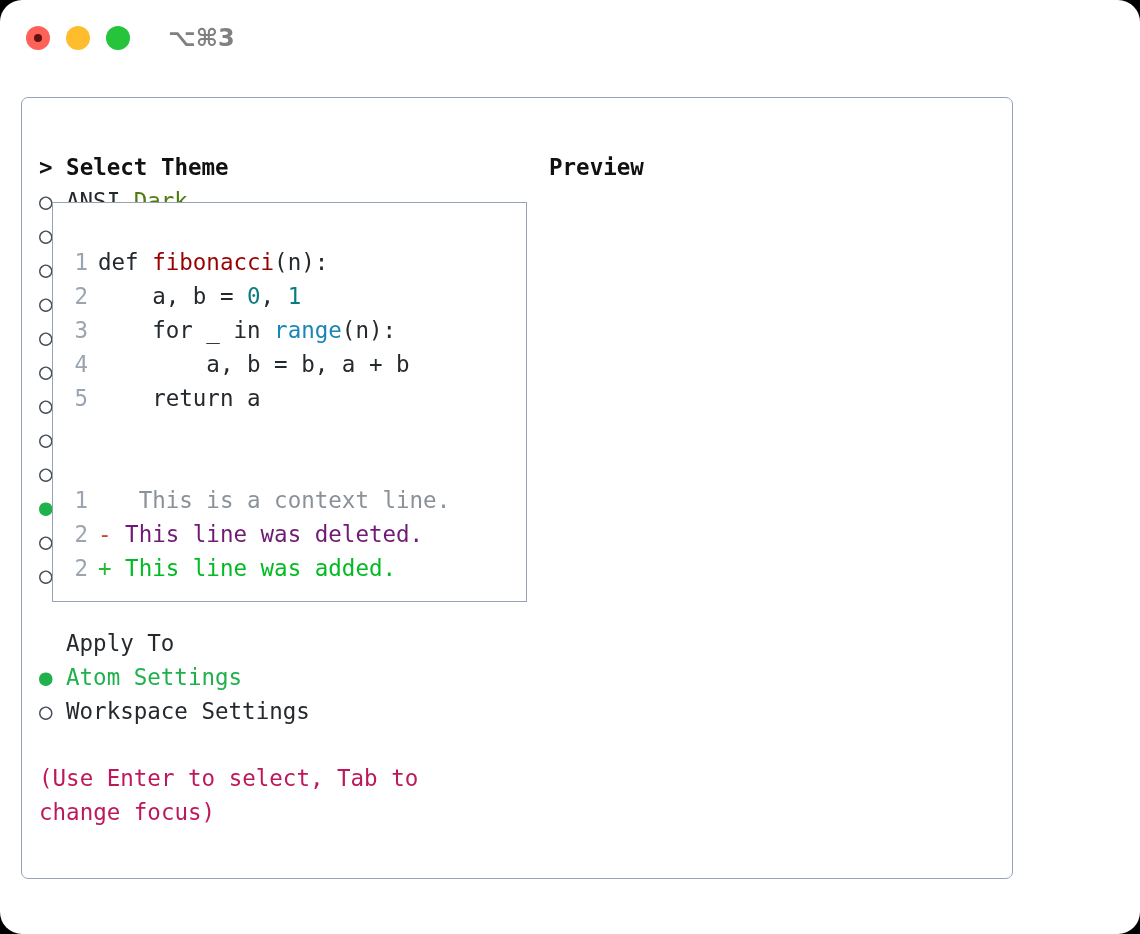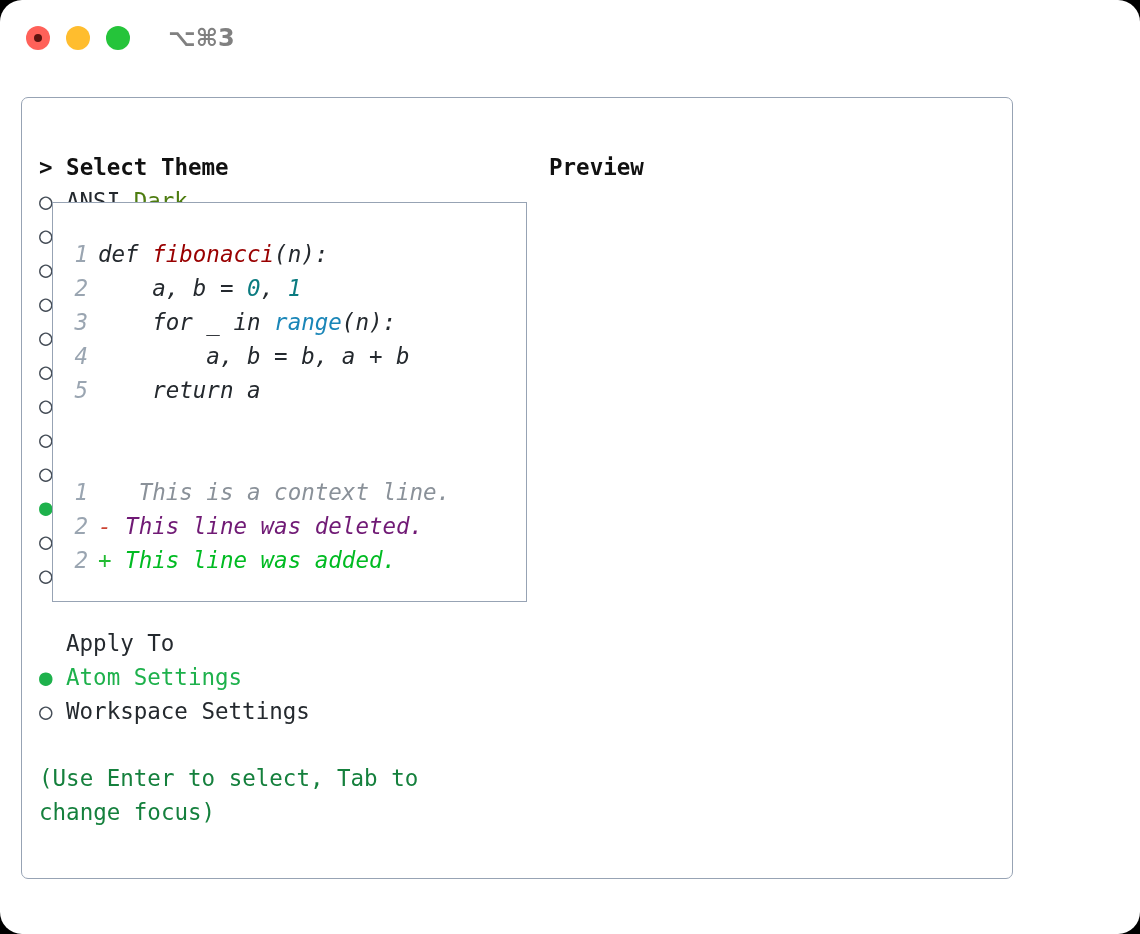--- a/index.html
+++ b/index.html
@@ -120,21 +120,21 @@
     color: #24292e;
   }
 
   #hint {
     position: absolute;
     left: 17px;
     top: 663px;
     width: 400px;
     font-size: 22.5px;
     line-height: 34px;
-    color: #15803d;
+    color: #be185d;
   }
 
   
   #right-col {
     position: absolute;
     left: 479px;
     top: 52px;
     width: 480px;
     margin-left: 48px;
   }
@@ -151,24 +151,23 @@
     top: 104px;
     width: 475px;
     height: 400px;
     border: 1.5px solid #97a3b4;
     box-sizing: border-box;
     background: #ffffff;
   }
   #code-area {
     position: absolute;
     left: 19px;
-    top: 34px;
-    font-size: 22.5px;
-    line-height: 34px;
-    font-style: italic;
+    top: 42px;
+    font-size: 22.5px;
+    line-height: 34px;
   }
   .code-line {
     height: 34px;
     line-height: 34px;
     white-space: pre;
     font-size: 22.5px;
   }
   .lnum {
     display: inline-block;
     width: 16px;

